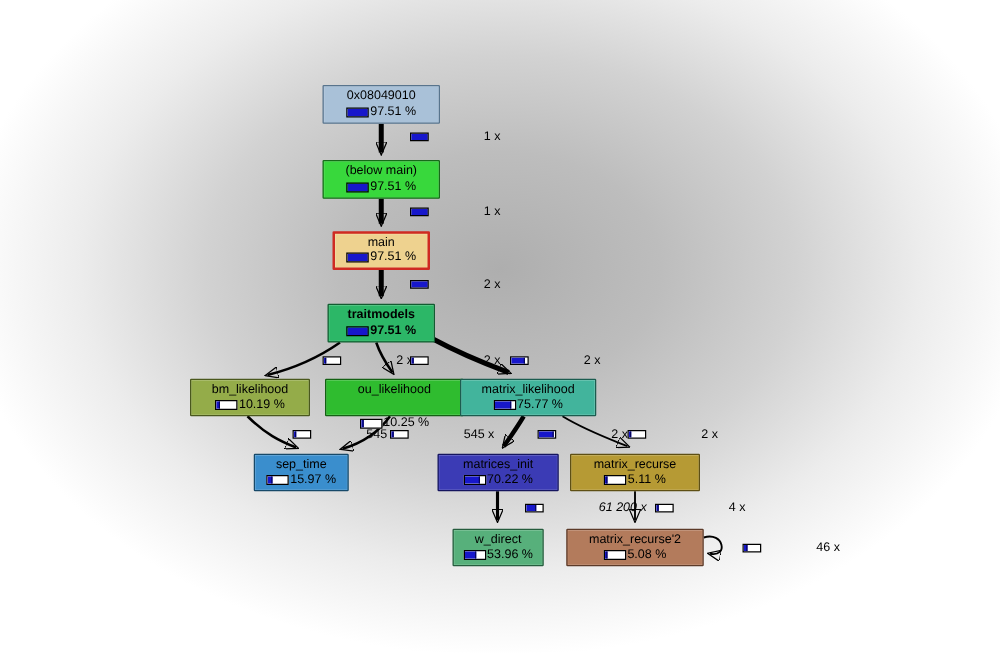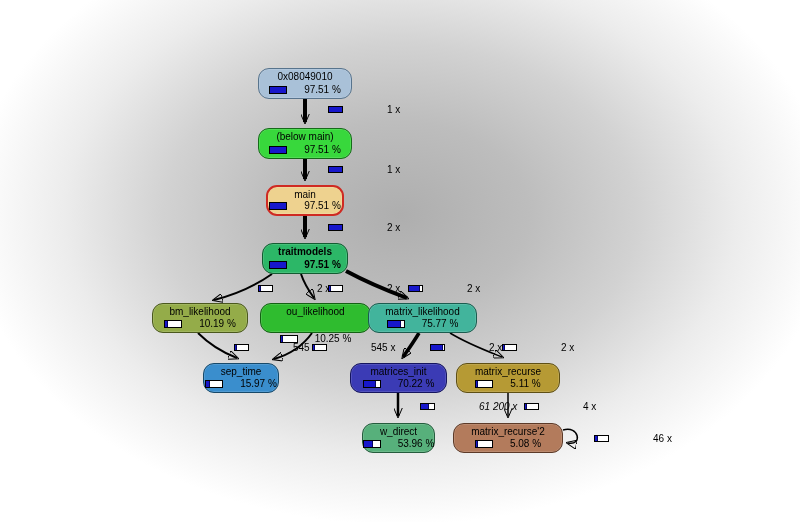--- a/index.html
+++ b/index.html
@@ -10,21 +10,21 @@
   .canvas{
     position:relative;width:800px;height:522px;
     background:
       radial-gradient(ellipse 430px 310px at 400px 215px,
         #aeaeae 0%, #bdbdbd 30%, #d2d2d2 55%, #ececec 78%, #ffffff 100%);
   }
   svg.edges{position:absolute;left:0;top:0;width:800px;height:522px;}
   svg.edges path{fill:none;stroke:#000;}
   .node{
     position:absolute;box-sizing:border-box;
-    border:1px solid #222;border-radius:11px;
+    border:1px solid #222;border-radius:1px;
     display:flex;flex-direction:column;align-items:center;
     box-shadow:0 0 0 0.5px rgba(255,255,255,0.25) inset;
     cursor:default;
   }
   .node.selected{border-width:2px;}
   .node-title{
     font-size:10px;color:#000;line-height:13px;margin-top:1px;
     white-space:nowrap;
   }
   .bar-row{
@@ -32,21 +32,21 @@
   }
   .mini-bar{
     display:inline-block;position:relative;box-sizing:border-box;
     width:18px;height:8px;border:1px solid #000;background:#fff;
     overflow:hidden;
   }
   .mini-fill{
     display:block;height:100%;background:#1717cb;
     border-right:1px solid #05055e;
   }
-  .pct{font-size:10px;color:#000;line-height:10px;margin-left:1px;white-space:nowrap;padding-left:16px;}
+  .pct{font-size:10px;color:#000;line-height:10px;margin-left:1px;white-space:nowrap;}
   .edge-label{
     position:absolute;display:flex;align-items:center;height:10px;
   }
   .edge-label .mini-bar{width:15px;height:7px;}
   .edge-label .txt{font-size:10px;color:#000;margin-left:1px;white-space:nowrap;padding-left:43px;}
 </style>
 </head>
 <body>
 
 <div class="canvas">

